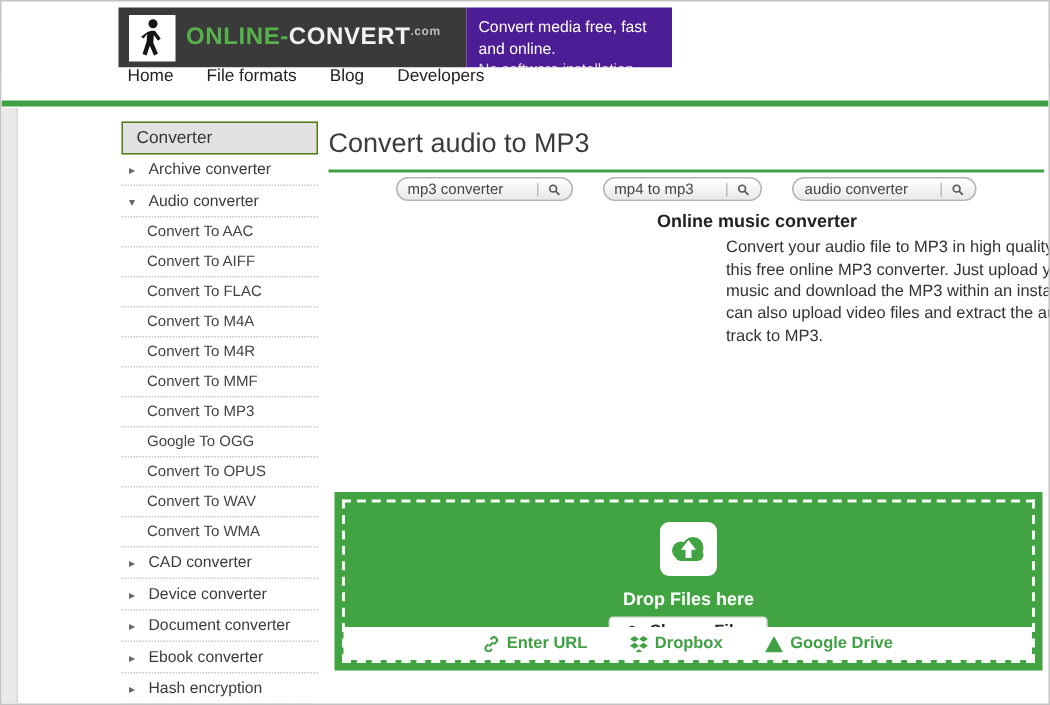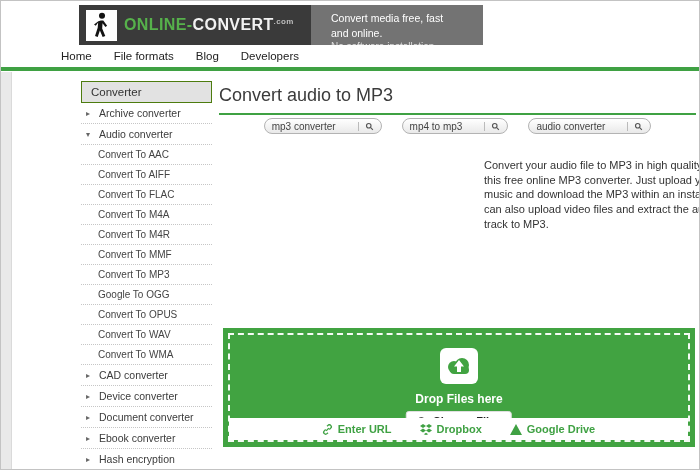--- a/index.html
+++ b/index.html
@@ -12,27 +12,27 @@
   .gutter { position:absolute; left:0; top:71px; width:11px; bottom:0; background:#e9e9e9; border-right:1px solid #dadada; }
 
   
   .logo-band { position:absolute; left:78px; top:4px; height:40px; display:flex; }
   .logo-dark { width:232px; background:#3a3a3a; display:flex; align-items:center; padding-left:7px; }
   .logo-figure { width:31px; height:31px; background:#fff; display:flex; align-items:center; justify-content:center; margin-right:7px; flex:none; }
   .logo-text { font-size:16px; font-weight:bold; letter-spacing:.4px; white-space:nowrap; }
   .logo-online { color:#56b14b; }
   .logo-convert { color:#f2f2f2; }
   .logo-com { color:#bdbdbd; font-size:8px; vertical-align:super; font-weight:bold; }
-  .tagline { width:172px; background:#737373; padding:6px 20px; line-height:1.4; }
+  .tagline { width:137px; background:#4c1d95; padding:6px 8px; line-height:1.4; }
   .tagline .t1 { color:#ffffff; font-size:10.5px; }
   .tagline .t2 { color:#dedede; font-size:10px; }
 
   
   .nav { position:absolute; left:0; top:44px; width:100%; height:26px; background:#fff;
-         border-bottom:4px solid #3fa143; display:flex; align-items:center; padding-left:60px; }
+         border-bottom:4px solid #3fa143; display:flex; align-items:flex-start; padding-left:84px; }
   .nav-item { font-size:11.5px; color:#222; margin-right:22px; cursor:pointer; }
 
   
   .sidebar { position:absolute; left:80px; top:80px; width:131px; }
   .sb-header { background:#e2e2e2; border:1px solid #4d7c0f; padding:4px 9px; font-size:11.5px; color:#333; }
   .sb-row { display:flex; align-items:center; gap:5px; padding:4px 2px 4px 5px;
             border-bottom:1px dotted #c6c6c6; font-size:10.5px; color:#3b3b3b; cursor:pointer; }
   .sb-row .arrow { font-size:8px; color:#666; width:8px; flex:none; }
   .sb-sub { padding-left:17px; font-size:10px; color:#444; }
 
@@ -166,20 +166,21 @@
       <span class="tag-label">audio converter</span>
       <span class="tag-zoom">
         <svg width="9" height="9" viewBox="0 0 24 24" fill="none" stroke="#555" stroke-width="3">
             <circle cx="10" cy="10" r="6"></circle>
             <line x1="14.5" y1="14.5" x2="21" y2="21"></line>
           </svg>
       </span>
     </div>
   </div>
 
+  <div class="section-heading">Online music converter</div>
   <div class="section-desc">Convert your audio file to MP3 in high quality with this free online MP3 converter. Just upload your music and download the MP3 within an instant. You can also upload video files and extract the audio track to MP3.</div>
 
   <div class="dropzone">
     <div class="dash"></div>
 
     <div class="cloud-box">
       <svg width="28" height="24" viewBox="0 0 28 24">
         <g fill="#41a341">
           <circle cx="9" cy="13" r="6"></circle>
           <circle cx="17" cy="11" r="7"></circle>

